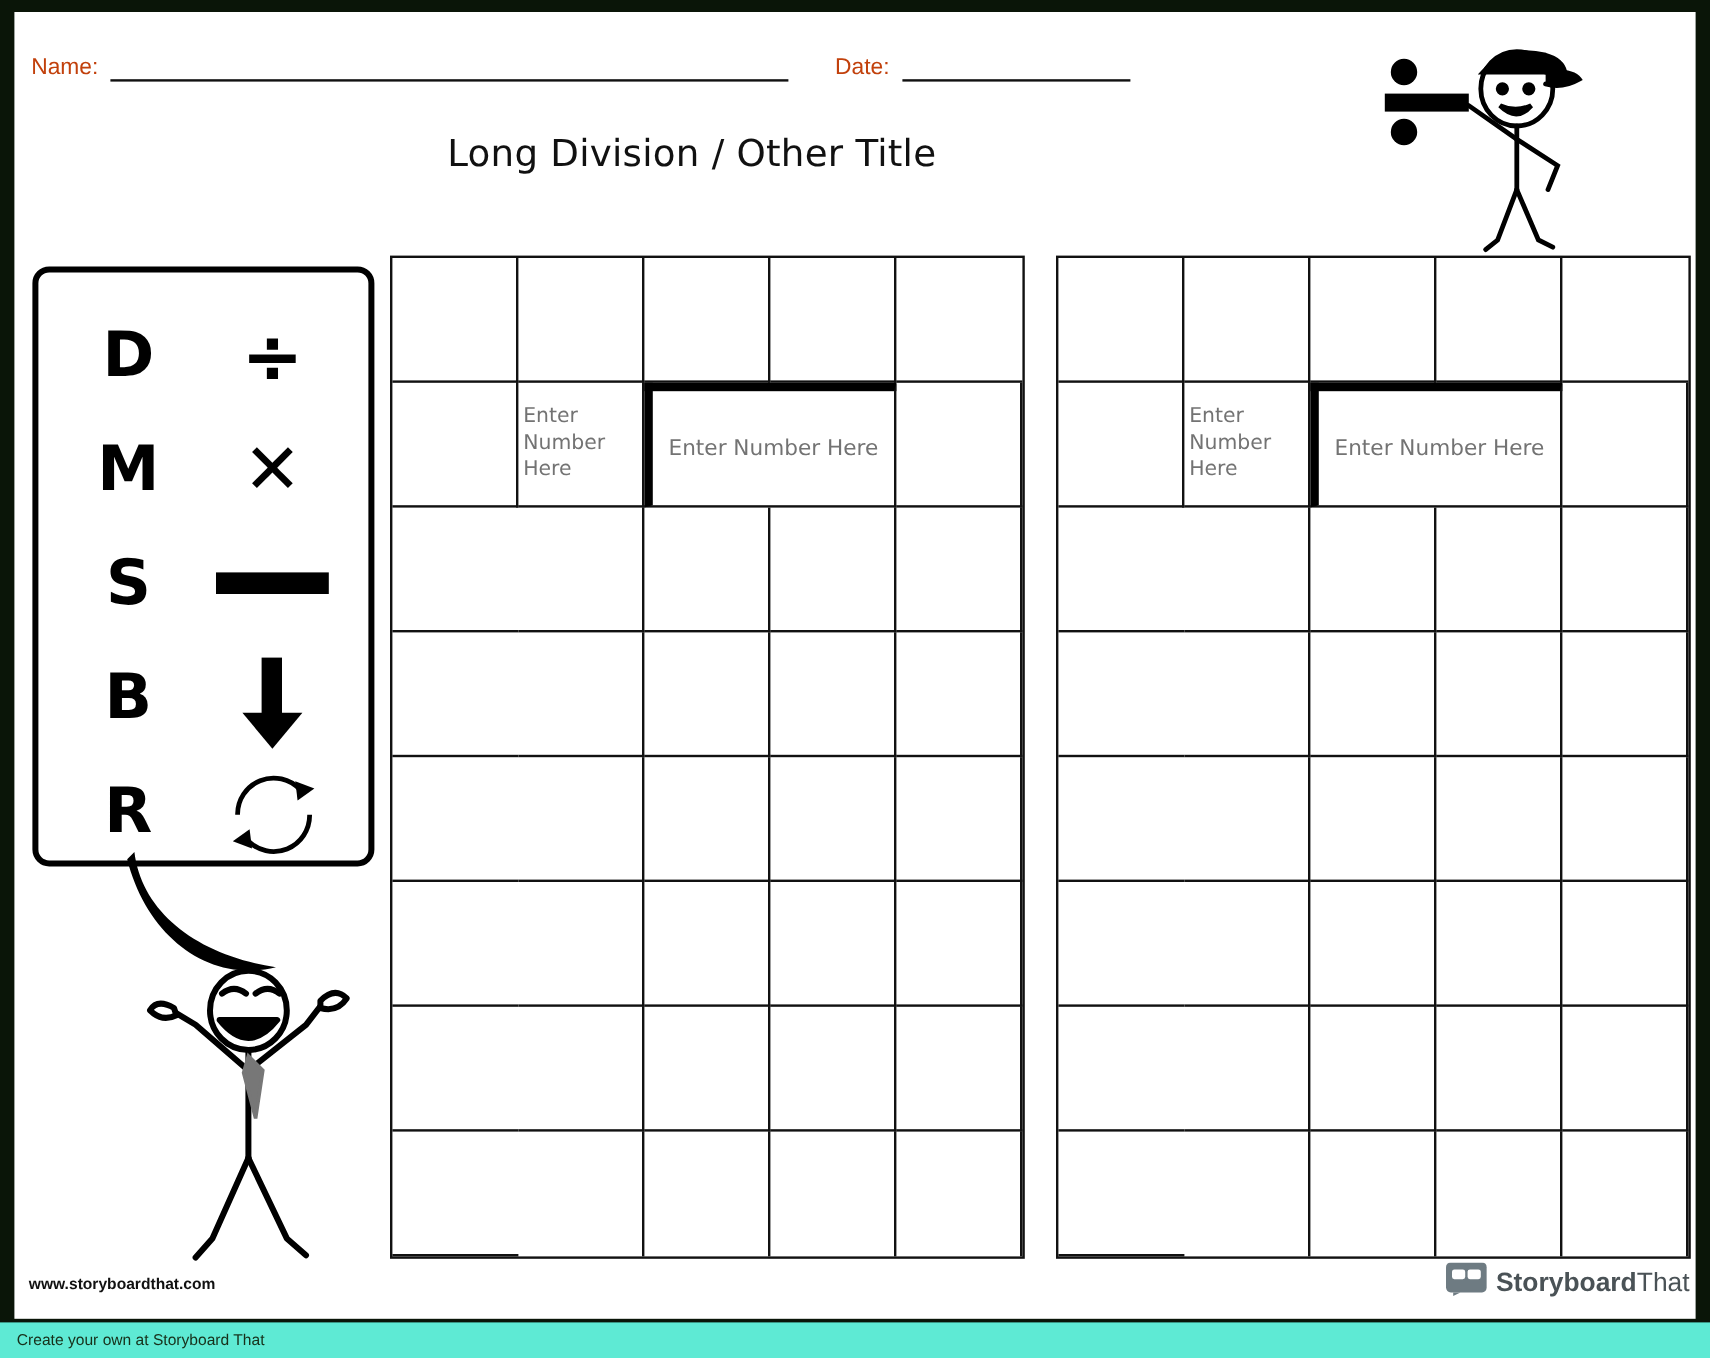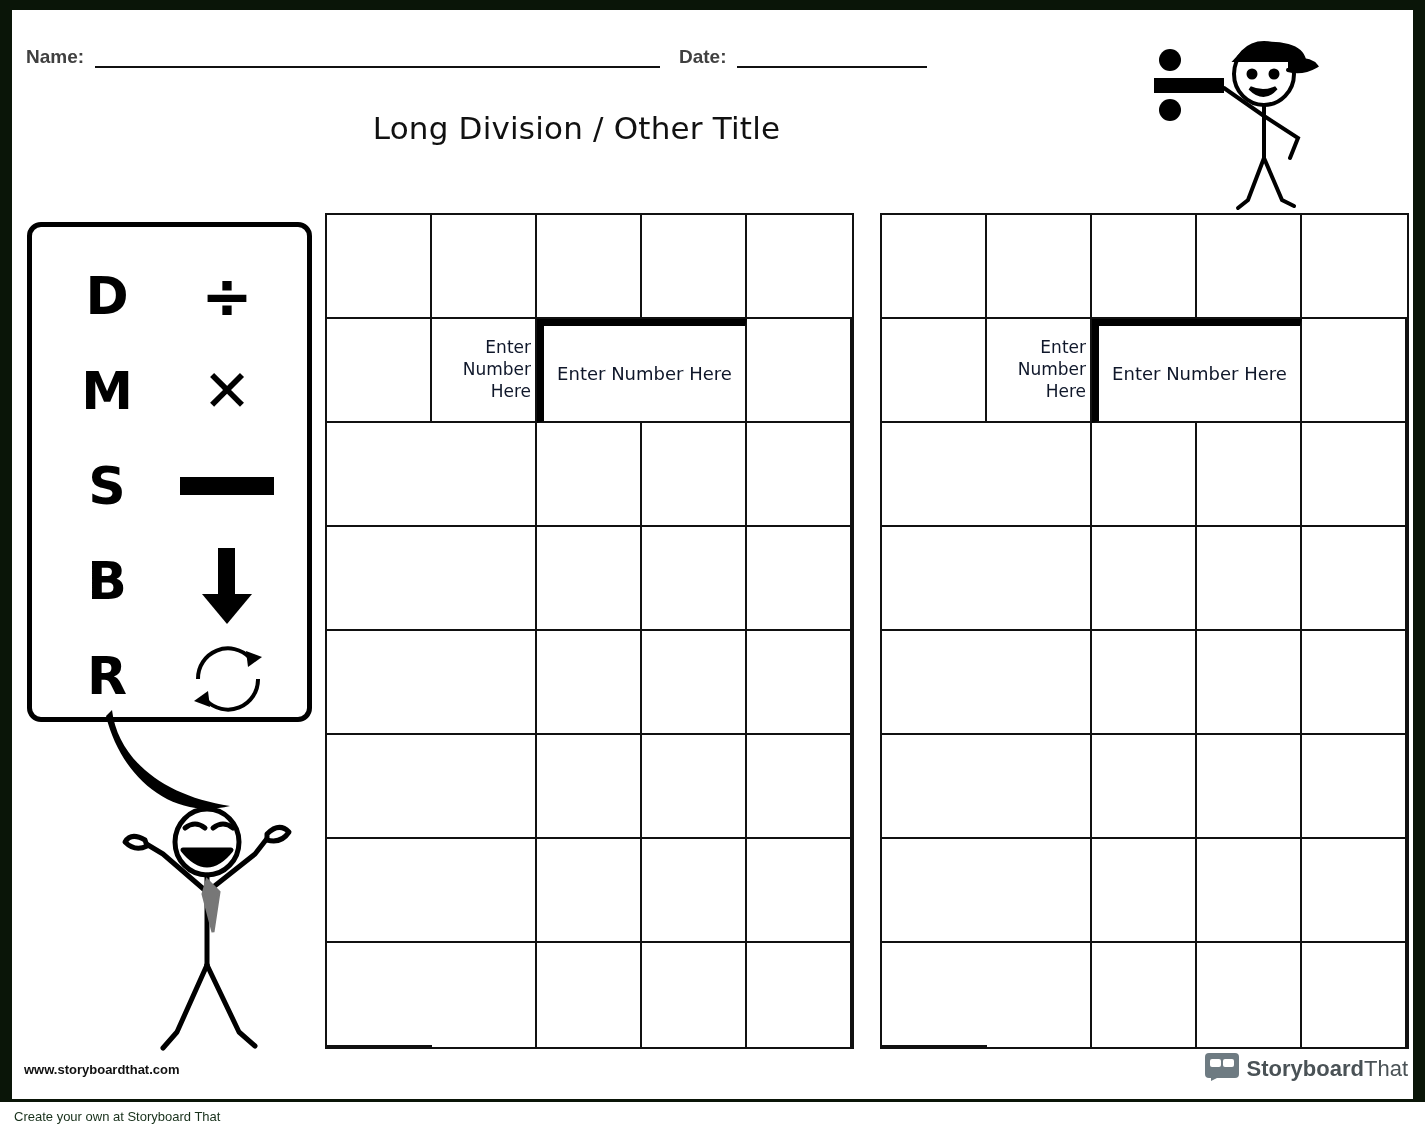--- a/index.html
+++ b/index.html
@@ -17,50 +17,50 @@
     position: absolute;
     left: 12px; top: 10px;
     width: 1401px; height: 1089px;
     background: #ffffff;
     border: 0;
   }
   .footer-strip {
     position: absolute;
     left: 0; bottom: 0;
     width: 1425px; height: 30px;
-    background: #ffffff;
+    background: #5eead4;
     color: #17301a;
     font-size: 13px;
     padding-left: 14px;
     line-height: 30px;
     overflow: hidden;
   }
 
   
   .name-row {
     position: absolute;
     left: 14px; top: 36px;
     width: 940px; height: 30px;
   }
   .lbl {
-    font-weight: bold;
+    font-weight: normal;
     font-size: 19px;
-    color: #404040;
+    color: #c2410c;
     display: inline-block;
     vertical-align: bottom;
   }
   .rule {
     display: inline-block;
     border-bottom: 2px solid #111;
     vertical-align: bottom;
     height: 20px;
   }
   .rule.name { width: 565px; margin-left: 6px; }
   .rule.date { width: 190px; margin-left: 6px; }
-  .date-lbl { margin-left: 15px; }
+  .date-lbl { margin-left: 34px; }
 
   .title {
     position: absolute;
     left: 0; top: 100px;
     width: 1129px;
     text-align: center;
     font-size: 31px;
     color: #111;
     font-family: "DejaVu Sans", sans-serif;
     letter-spacing: .2px;
@@ -146,23 +146,23 @@
     border-bottom: 2px solid #111;
     position: relative;
   }
   .cell:nth-child(5n) { border-right: 0; }
   .cell:nth-child(n+36) { border-bottom: 0; }
 
   .divisor-cell, .dividend-cell {
     display: flex;
     align-items: center;
     justify-content: center;
-    text-align: right;
+    text-align: left;
     font-size: 17px;
-    color: #0f172a;
+    color: #737373;
     line-height: 1.28;
     font-family: "DejaVu Sans", sans-serif;
   }
   .divisor-cell { padding: 0 4px; }
   .dividend-cell {
     grid-column: span 2;
     border-left: 7px solid #000;
     border-top: 7px solid #000;
     font-size: 18px;
   }

